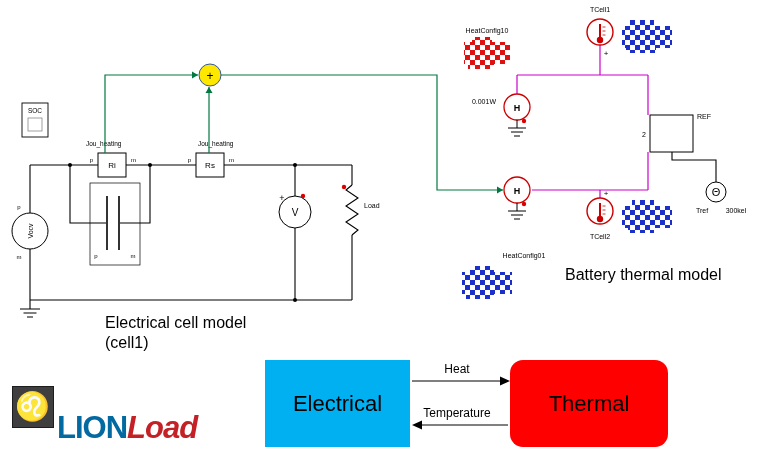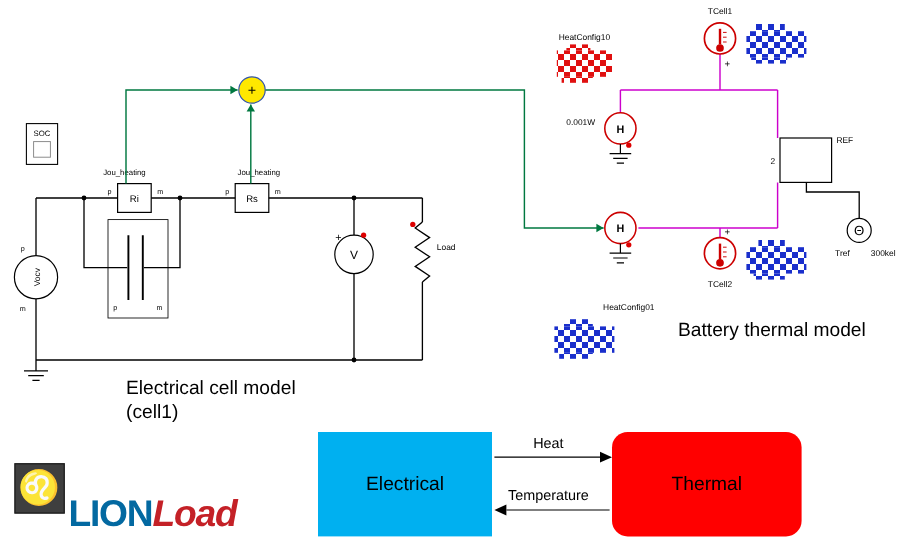--- a/index.html
+++ b/index.html
@@ -6,21 +6,21 @@
   html,body { background:#ffffff; }
   .canvas {
     position:relative; width:759px; height:454px; background:#fff;
     overflow:hidden; font-family:"Liberation Sans", sans-serif;
   }
   svg { position:absolute; left:0; top:0; }
   svg text { font-family:"Liberation Sans", sans-serif; fill:#000; }
 
   .flow-box {
     position:absolute; display:flex; align-items:center; justify-content:center;
-    font-size:16px; color:#000;
+    font-size:22px; color:#000;
   }
   .flow-electrical { left:265px; top:360px; width:145px; height:87px; background:#00B0F0; }
   .flow-thermal    { left:510px; top:360px; width:158px; height:87px; background:#FF0000;border-radius:13px; }
 
   .logo {
     position:absolute; left:12px; top:386px; height:42px;
     display:flex; align-items:center; gap:3px;
   }
   .logo-emblem {
     width:42px; height:42px; background:#3F3F3F; border:1px solid #1d1d1d;

